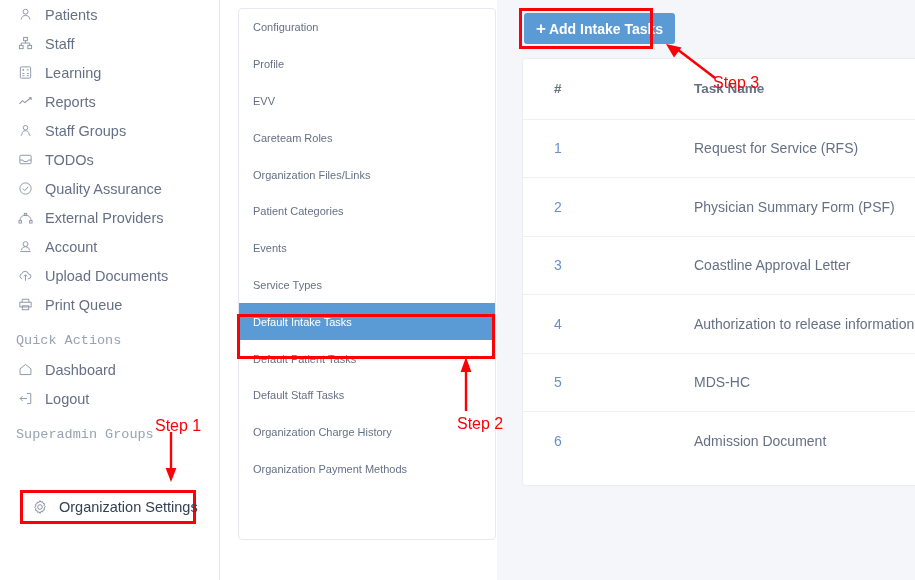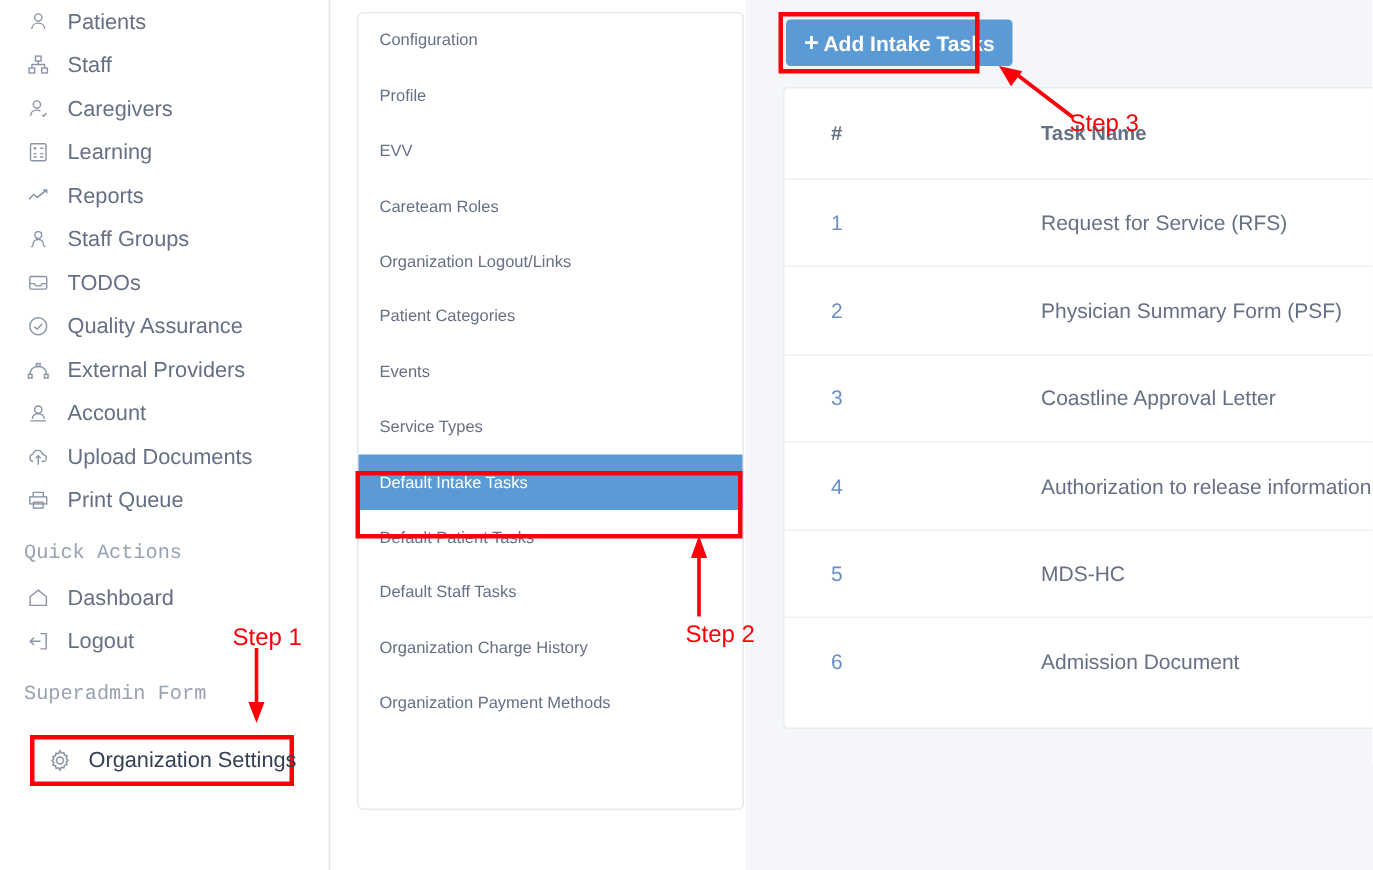--- a/index.html
+++ b/index.html
@@ -191,30 +191,20 @@
           <svg width="15" height="15" viewBox="0 0 16 16" fill="none" stroke="currentColor" stroke-width="1">
             <rect x="6" y="1.5" width="4" height="3.5"></rect>
             <rect x="1.5" y="10" width="4" height="3.5"></rect>
             <rect x="10.5" y="10" width="4" height="3.5"></rect>
             <path d="M8 5v2.5M3.5 10V7.5h9V10"></path>
           </svg>
         </span>
       <span class="lbl">Staff</span>
     </div>
 
-    <div class="nav-item">
-      <span class="ico">
-          <svg width="15" height="15" viewBox="0 0 16 16" fill="none" stroke="currentColor" stroke-width="1">
-            <circle cx="7" cy="5" r="2.6"></circle>
-            <path d="M2.6 13c0-2.5 2-4 4.4-4 1 0 1.9.2 2.6.7"></path>
-            <path d="M10.8 12.2l1.1 1.1 2-2.4"></path>
-          </svg>
-        </span>
-      <span class="lbl">Caregivers</span>
-    </div>
 
     <div class="nav-item">
       <span class="ico">
           <svg width="15" height="15" viewBox="0 0 16 16" fill="none" stroke="currentColor" stroke-width="1">
             <rect x="2.5" y="2" width="11" height="12" rx="1"></rect>
             <path d="M4.6 5.2h2M5.6 4.2v2M9.4 5.2h2.2M4.7 9h2.2M4.7 11.4h2.2M9.4 9h2.2M9.4 11.4h2.2"></path>
           </svg>
         </span>
       <span class="lbl">Learning</span>
     </div>
@@ -322,21 +312,21 @@
           <svg width="15" height="15" viewBox="0 0 16 16" fill="none" stroke="currentColor" stroke-width="1">
             <path d="M9.6 2.6h4v10.8h-4"></path>
             <path d="M9.6 8H2.4M5 5.3L2.3 8 5 10.7"></path>
           </svg>
         </span>
       <span class="lbl">Logout</span>
     </div>
 
     <div class="spacer-sm"></div>
 
-    <div class="section-label">Superadmin Form</div>
+    <div class="section-label">Superadmin Groups</div>
   </div>
 
   <div id="org-settings-wrap">
     <div class="nav-item">
       <span class="ico">
           <svg width="16" height="16" viewBox="0 0 16 16" fill="none" stroke="currentColor" stroke-width="1">
             <circle cx="8" cy="8" r="2.3"></circle>
             <path d="M8 1.6l.9 1.5 1.7-.4.4 1.7 1.7.5-.6 1.6 1.2 1.3-1.2 1.3.6 1.6-1.7.5-.4 1.7-1.7-.4L8 14.4l-.9-1.5-1.7.4-.4-1.7-1.7-.5.6-1.6L2.7 8.2l1.2-1.3-.6-1.6 1.7-.5.4-1.7 1.7.4z"></path>
           </svg>
         </span>
@@ -351,21 +341,21 @@
     <div class="menu-item">
         <span>Profile</span>
       </div>
     <div class="menu-item">
         <span>EVV</span>
       </div>
     <div class="menu-item">
         <span>Careteam Roles</span>
       </div>
     <div class="menu-item">
-        <span>Organization Logout/Links</span>
+        <span>Organization Files/Links</span>
       </div>
     <div class="menu-item">
         <span>Patient Categories</span>
       </div>
     <div class="menu-item">
         <span>Events</span>
       </div>
     <div class="menu-item">
         <span>Service Types</span>
       </div>

